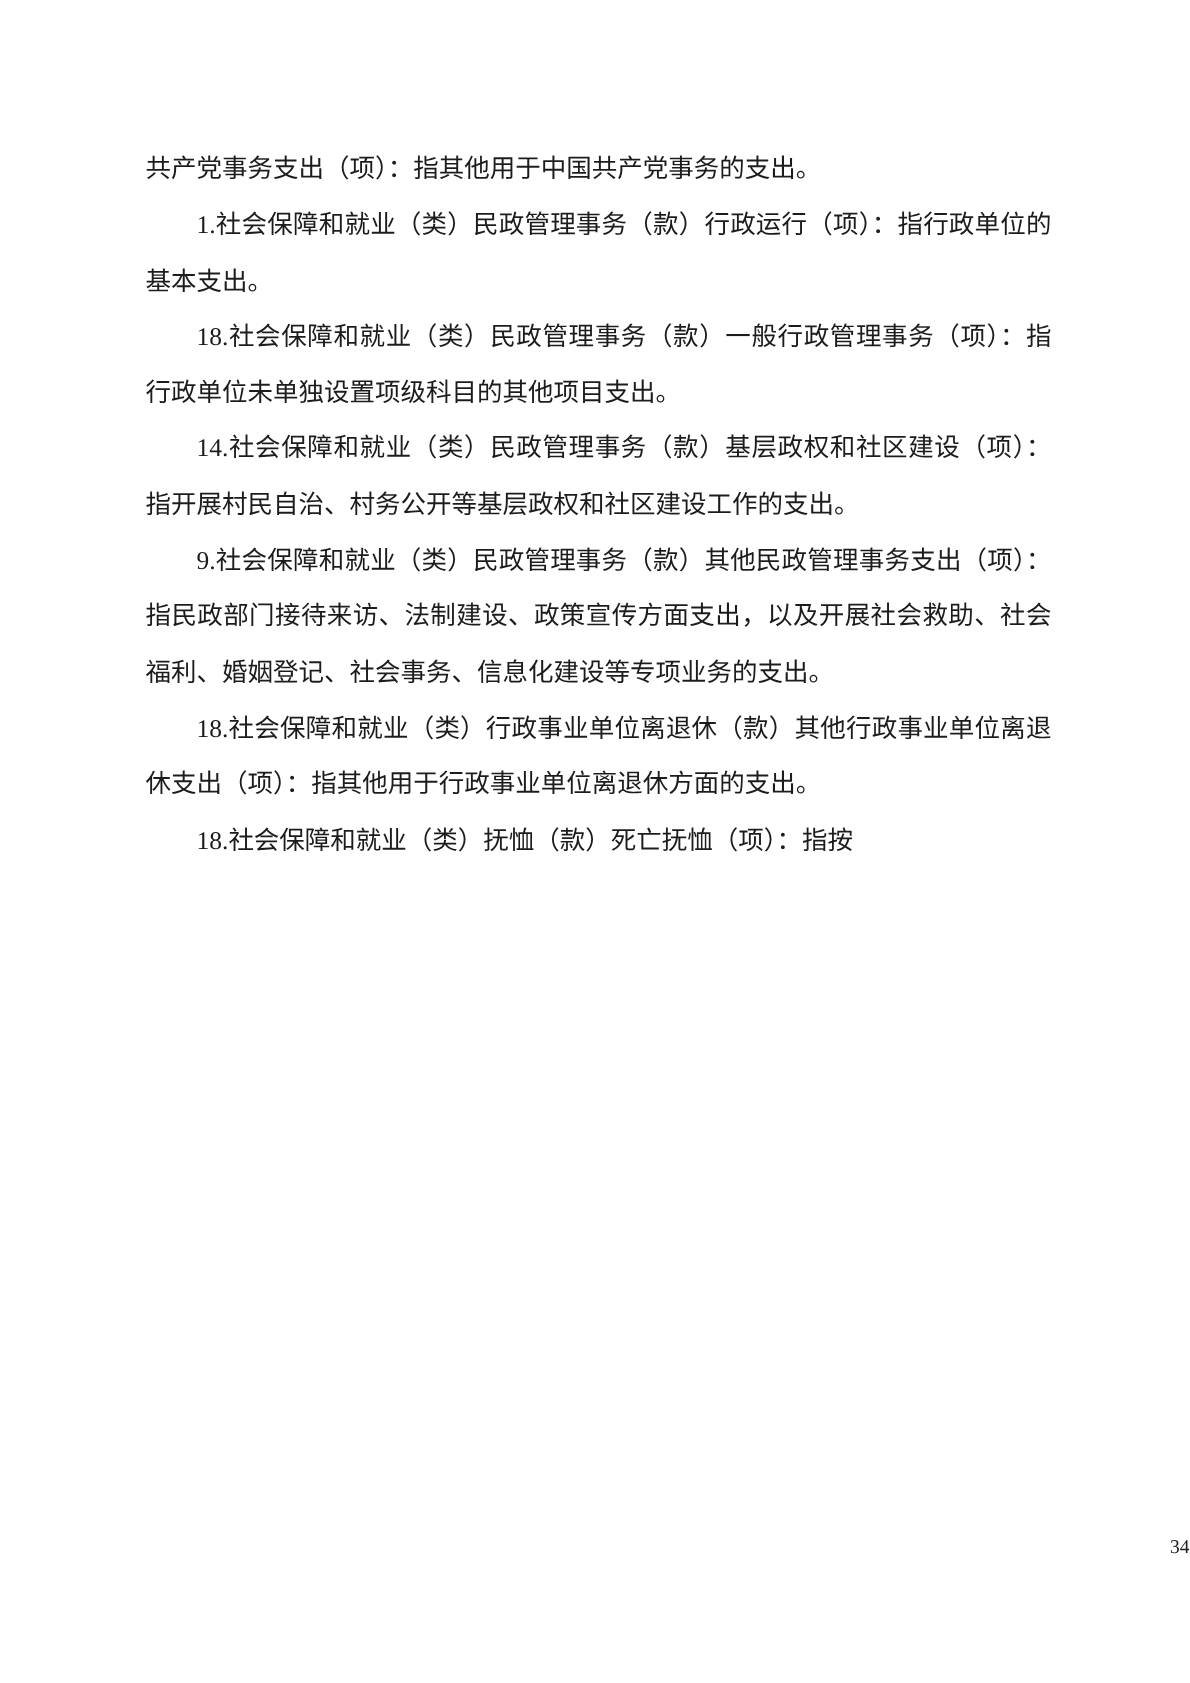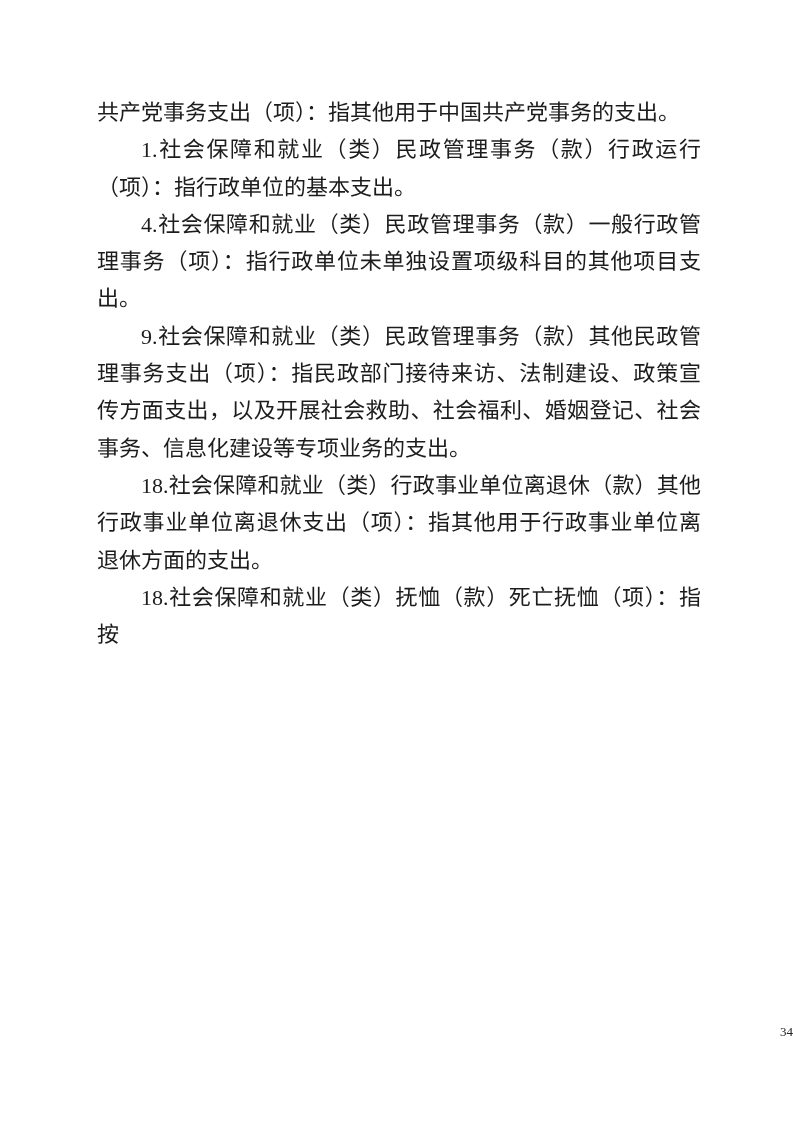--- a/index.html
+++ b/index.html
@@ -14,21 +14,21 @@
     background: #ffffff;
     overflow: hidden;
     font-family: "Liberation Serif", "DejaVu Serif", serif;
   }
   .doc-body {
     position: absolute;
     top: 94px;
     left: 97px;
     width: 604px;
     color: #1c1c1c;
-    font-size: 22px;
+    font-size: 17px;
     line-height: 37.3px;
     text-align: justify;
     line-break: strict;
     letter-spacing: 0;
   }
   .para {
     margin: 0;
     padding: 0;
     text-indent: 0;
   }
@@ -48,21 +48,22 @@
     font-family: "Liberation Serif", "DejaVu Serif", serif;
   }
 </style>
 </head>
 <body>
 
 <div class="page">
   <div class="doc-body">
     <p class="para">共产党事务支出（项）：指其他用于中国共产党事务的支出。</p>
     <p class="para indent">1.社会保障和就业（类）民政管理事务（款）行政运行（项）：指行政单位的基本支出。</p>
-    <p class="para indent">4.社会保障和就业（类）民政管理事务（款）一般行政管理事务（项）：指行政单位未单独设置项级科目的其他项目支出。</p>
+    <p class="para indent">18.社会保障和就业（类）民政管理事务（款）一般行政管理事务（项）：指行政单位未单独设置项级科目的其他项目支出。</p>
+    <p class="para indent">14.社会保障和就业（类）民政管理事务（款）基层政权和社区建设（项）：指开展村民自治、村务公开等基层政权和社区建设工作的支出。</p>
     <p class="para indent">9.社会保障和就业（类）民政管理事务（款）其他民政管理事务支出（项）：指民政部门接待来访、法制建设、政策宣传方面支出，以及开展社会救助、社会福利、婚姻登记、社会事务、信息化建设等专项业务的支出。</p>
     <p class="para indent">18.社会保障和就业（类）行政事业单位离退休（款）其他行政事业单位离退休支出（项）：指其他用于行政事业单位离退休方面的支出。</p>
     <p class="para indent">18.社会保障和就业（类）抚恤（款）死亡抚恤（项）：指按</p>
   </div>
 
   <div class="page-footer">
     <span class="page-number">34</span>
   </div>
 </div>
 

